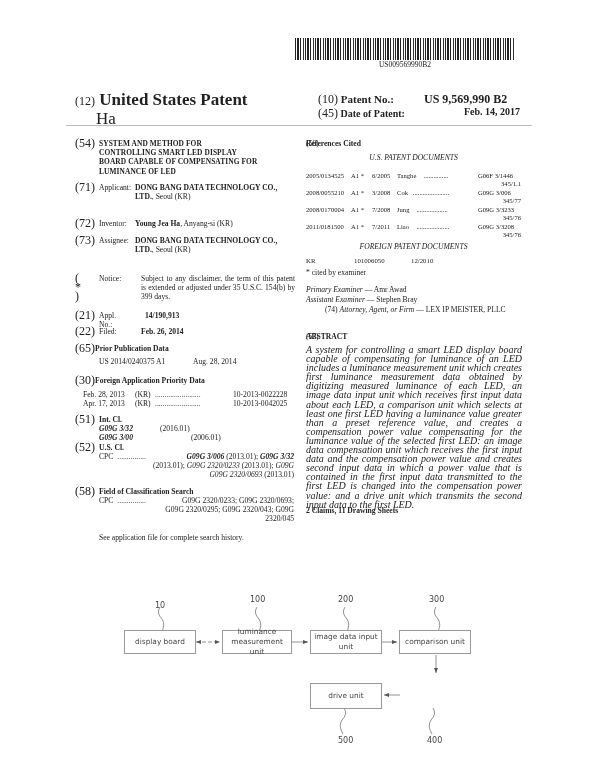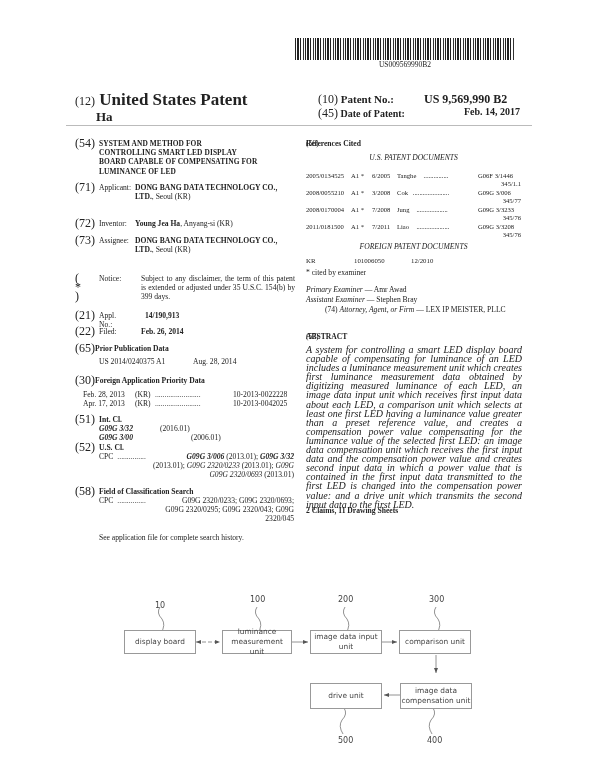--- a/index.html
+++ b/index.html
@@ -4,21 +4,21 @@
 <style>
   html, body { margin: 0; padding: 0; background: #ffffff; }
   body { width: 600px; height: 775px; position: relative; overflow: hidden;
          font-family: "Liberation Serif", "DejaVu Serif", serif; color: #222; }
   .abs { position: absolute; }
   .barcode { left: 295px; top: 38px; width: 220px; height: 22px;
              background: repeating-linear-gradient(90deg, #222 0 1px, #fff 1px 2px, #222 2px 4px, #fff 4px 5px, #222 5px 6px, #fff 6px 8px, #333 8px 9px, #fff 9px 10px); }
   .barcode-num { left: 295px; top: 60px; width: 220px; text-align: center; font-size: 7.5px; }
   .doc-kind { left: 75px; top: 90px; font-size: 17px; font-weight: bold; }
   .doc-kind .num, .code { font-size: 12px; font-weight: normal; }
-  .inventor-name { left: 96px; top: 109px; font-size: 13px; font-weight: bold; }
+  .inventor-name { left: 96px; top: 109px; font-size: 17px; font-weight: normal; }
   .pat-no { left: 318px; top: 92px; font-size: 11px; font-weight: bold; width: 200px; }
   .pat-date { left: 318px; top: 106px; font-size: 10px; font-weight: bold; width: 200px; }
   .pat-no .val { position: absolute; left: 106px; font-size: 12px; }
   .pat-date .val { position: absolute; right: -2px; }
   .rule { left: 66px; top: 125px; width: 466px; height: 1px; background: #bbb; }
   .col { position: absolute; font-size: 7.6px; line-height: 9.2px; }
   .left { left: 75px; width: 215px; }
   .right { left: 306px; width: 216px; }
   .entry { position: absolute; }
   .entry .code { position: absolute; left: 0; }
@@ -288,18 +288,17 @@
 
   <span class="refnum" style="left:250px;top:10px;">100</span>
   <div class="box" style="left:222px;top:45px;width:68px;height:22px;">luminance measurement unit</div>
 
   <span class="refnum" style="left:338px;top:10px;">200</span>
   <div class="box" style="left:310px;top:45px;width:70px;height:22px;">image data input unit</div>
 
   <span class="refnum" style="left:429px;top:10px;">300</span>
   <div class="box" style="left:399px;top:45px;width:70px;height:22px;">comparison unit</div>
 
-  <div class="box" style="left:400px;top:98px;width:70px;height:24px;">image data compensation unit</div>
   <span class="refnum" style="left:427px;top:151px;">400</span>
 
   <div class="box" style="left:310px;top:98px;width:70px;height:24px;">drive unit</div>
   <span class="refnum" style="left:338px;top:151px;">500</span>
 </div>
 
 </body></html>

